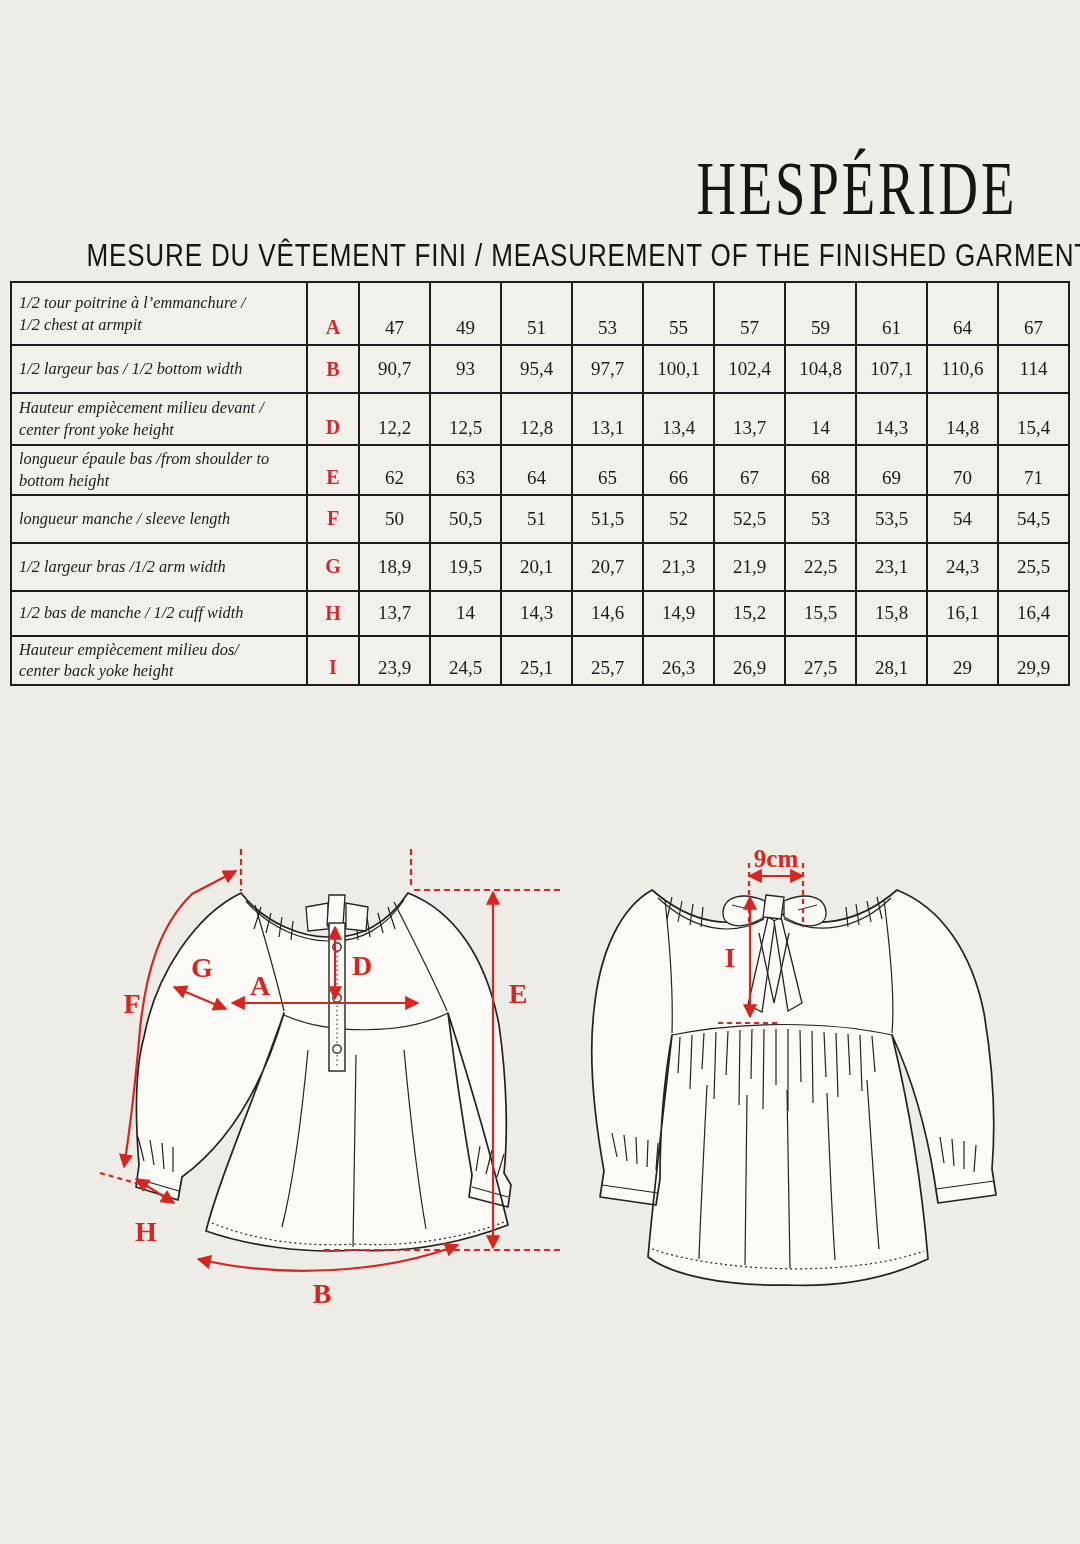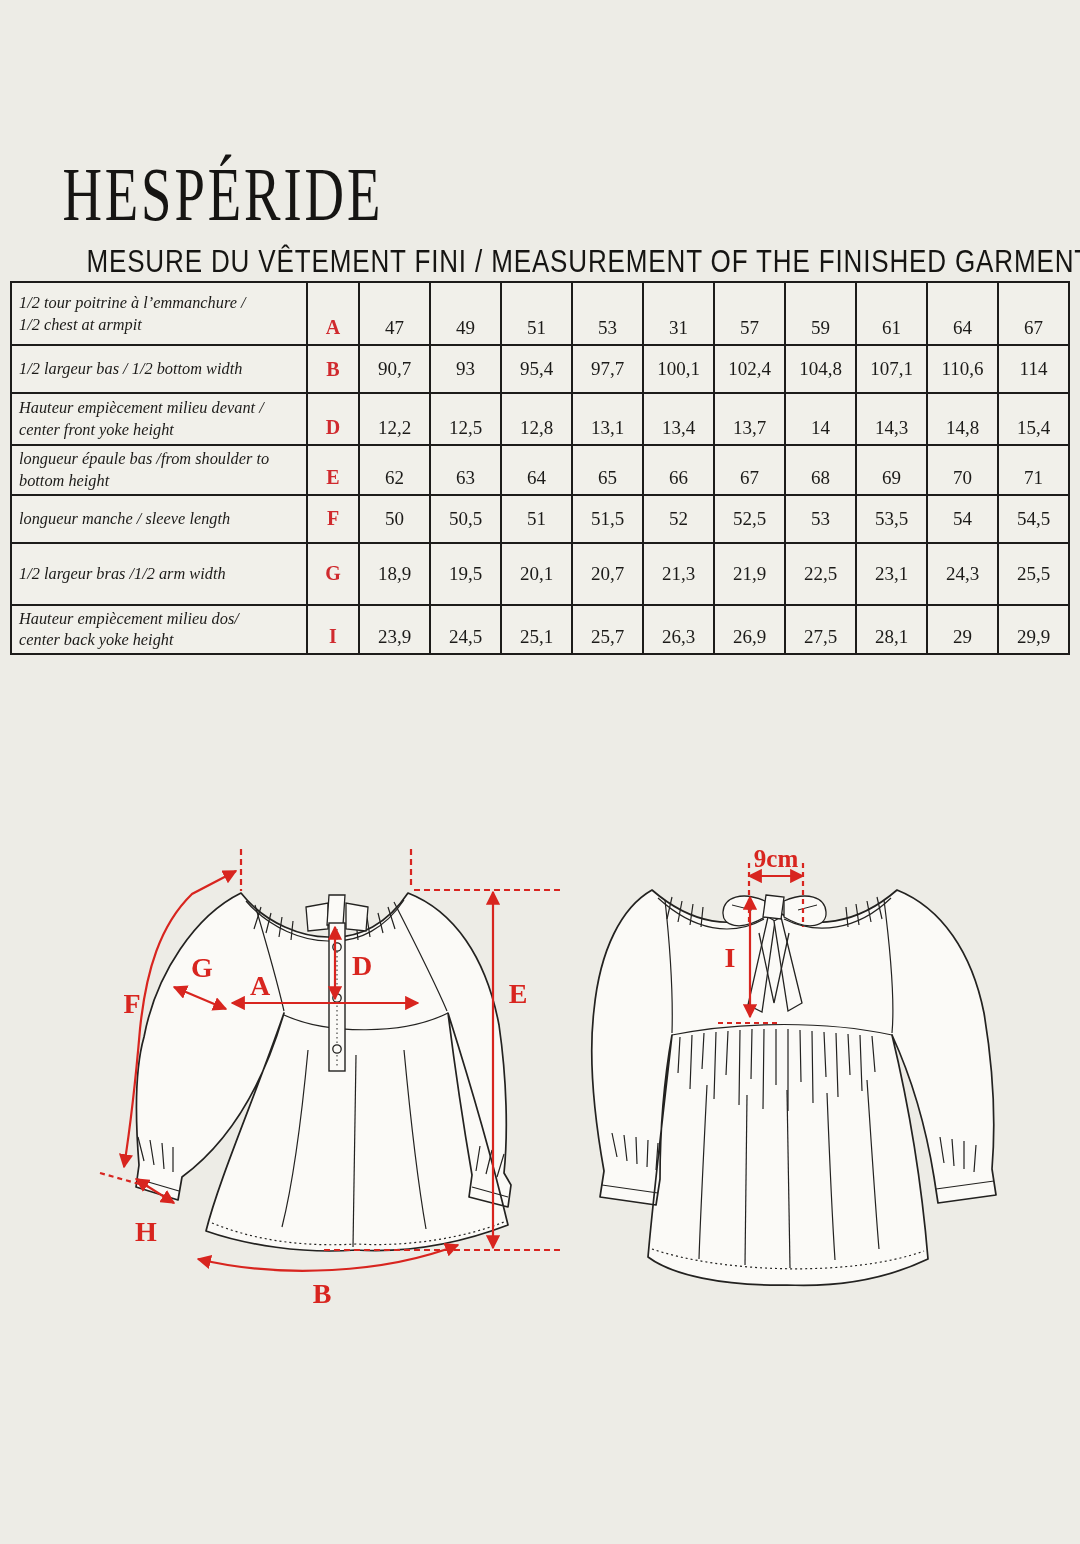--- a/index.html
+++ b/index.html
@@ -1,21 +1,21 @@
 <!DOCTYPE html>
 <html><head>
 <meta charset="utf-8">
 <style>
   html,body{margin:0;padding:0;}
   body{width:1080px;height:1544px;background:#edece6;overflow:hidden;
        font-family:"Liberation Serif",serif;color:#1c1b19;}
   .sheet{position:relative;width:1080px;height:1544px;background:#edece6;}
 
   
-  .hdr-block{position:absolute;top:156px;left:0;width:1080px;text-align:left;}
+  .hdr-block{position:absolute;top:150px;left:0;width:1080px;text-align:right;}
   .title{font-size:76px;line-height:1;font-weight:400;letter-spacing:4px;color:#161513;
          display:inline-block;transform:scaleX(0.72);transform-origin:center;}
   .subtitle{margin-top:12px;font-size:31px;letter-spacing:1px;color:#161513;
             font-family:"Liberation Sans",sans-serif;
             display:block;transform:scaleX(0.84);transform-origin:center;white-space:nowrap;}
 
   
   table.meas{position:absolute;top:281px;left:10px;width:1060px;border-collapse:collapse;
              table-layout:fixed;background:#f1f0ea;}
   table.meas td{border:2px solid #1d1c1a;overflow:hidden;}
@@ -66,21 +66,21 @@
       <tr class="two" style="height:63px">
         <td class="lbl">
             <span>1/2 tour poitrine à l’emmanchure /</span>
             <span>1/2 chest at armpit</span>
           </td>
         <td class="ltr">A</td>
         <td class="val">47</td>
         <td class="val">49</td>
         <td class="val">51</td>
         <td class="val">53</td>
-        <td class="val">31</td>
+        <td class="val">55</td>
         <td class="val">57</td>
         <td class="val">59</td>
         <td class="val">61</td>
         <td class="val">64</td>
         <td class="val">67</td>
       </tr>
 
       <tr style="height:48px">
         <td class="lbl">
             <span>1/2 largeur bas / 1/2 bottom width</span>
@@ -145,37 +145,53 @@
         <td class="val">51</td>
         <td class="val">51,5</td>
         <td class="val">52</td>
         <td class="val">52,5</td>
         <td class="val">53</td>
         <td class="val">53,5</td>
         <td class="val">54</td>
         <td class="val">54,5</td>
       </tr>
 
-      <tr style="height:62px">
+      <tr style="height:48px">
         <td class="lbl">
             <span>1/2 largeur bras /1/2  arm width</span>
           </td>
         <td class="ltr">G</td>
         <td class="val">18,9</td>
         <td class="val">19,5</td>
         <td class="val">20,1</td>
         <td class="val">20,7</td>
         <td class="val">21,3</td>
         <td class="val">21,9</td>
         <td class="val">22,5</td>
         <td class="val">23,1</td>
         <td class="val">24,3</td>
         <td class="val">25,5</td>
       </tr>
 
+      <tr style="height:45px">
+        <td class="lbl">
+            <span>1/2 bas de manche  / 1/2  cuff width</span>
+          </td>
+        <td class="ltr">H</td>
+        <td class="val">13,7</td>
+        <td class="val">14</td>
+        <td class="val">14,3</td>
+        <td class="val">14,6</td>
+        <td class="val">14,9</td>
+        <td class="val">15,2</td>
+        <td class="val">15,5</td>
+        <td class="val">15,8</td>
+        <td class="val">16,1</td>
+        <td class="val">16,4</td>
+      </tr>
 
       <tr class="two" style="height:40px">
         <td class="lbl">
             <span>Hauteur empiècement milieu dos/</span>
             <span>center back yoke height</span>
           </td>
         <td class="ltr">I</td>
         <td class="val">23,9</td>
         <td class="val">24,5</td>
         <td class="val">25,1</td>

